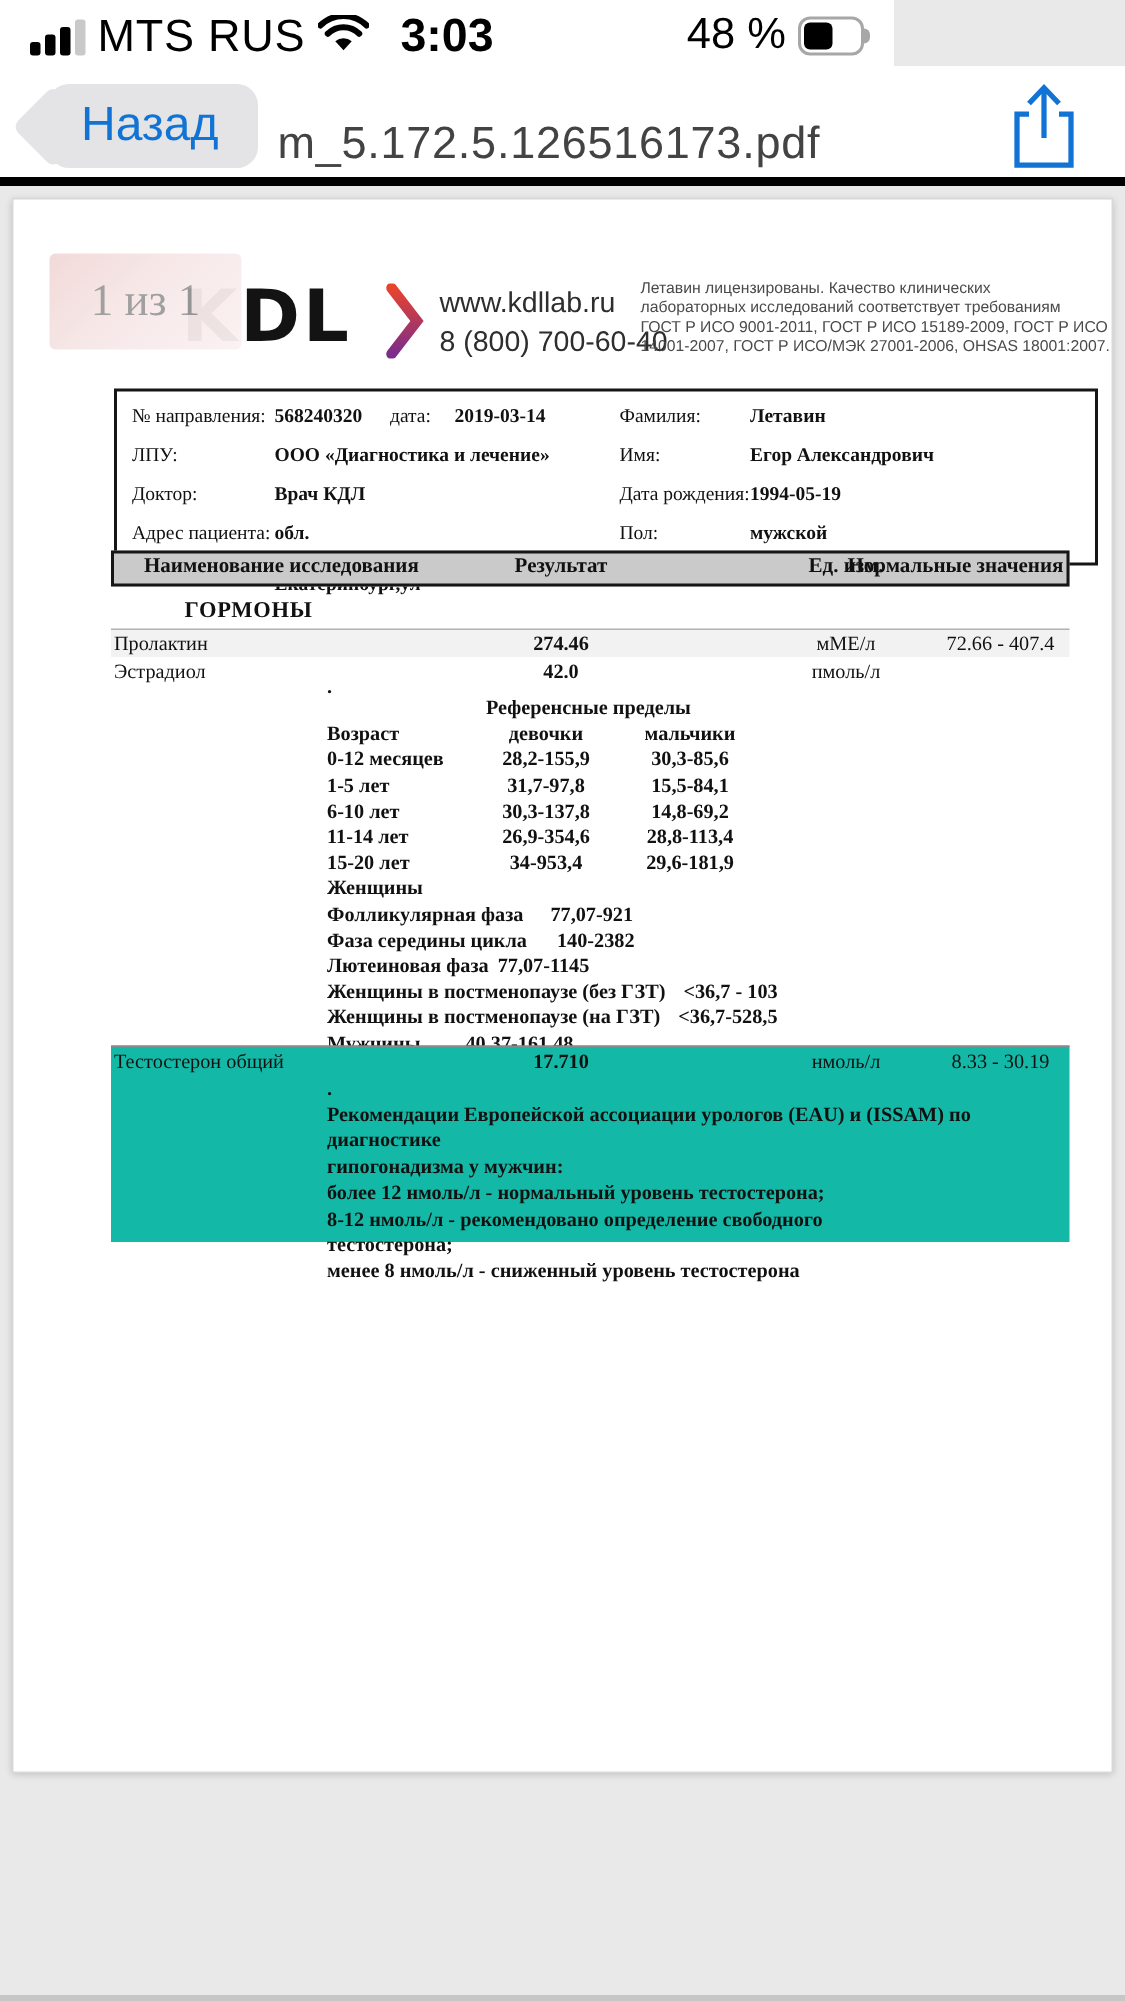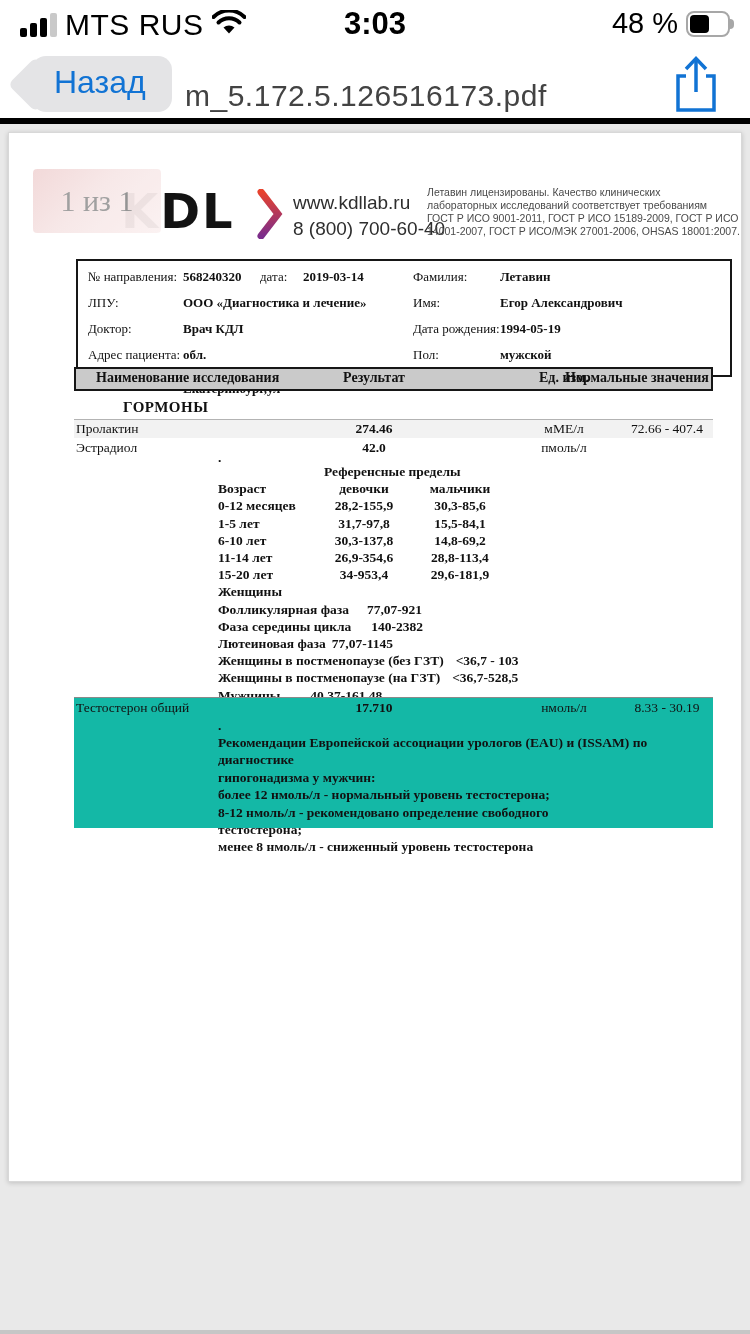--- a/index.html
+++ b/index.html
@@ -1,20 +1,20 @@
 <!DOCTYPE html>
 <html><head>
 <meta charset="utf-8">
 <style>
   * { margin:0; padding:0; box-sizing:border-box; }
   html,body { width:750px; height:1334px; }
   body { font-family:"Liberation Sans","DejaVu Sans",sans-serif; background:#e9e9e9; position:relative; overflow:hidden; }
 
   
-  .statusbar { position:absolute; top:0; left:0; width:750px; height:44px; background:#fff;padding-left:48px; }
+  .statusbar { position:absolute; top:0; left:0; width:596px; height:44px; background:#fff;padding-left:48px; }
   .sb-left { position:absolute; left:20px; top:8px; display:flex; align-items:center; gap:8px; }
   .sig { display:flex; align-items:flex-end; gap:3px; height:24px; }
   .sig i { display:block; width:7px; border-radius:2px; background:#000; }
   .sig i.b1{height:9px} .sig i.b2{height:14px} .sig i.b3{height:19px} .sig i.b4{height:24px; background:#c9c9c9;}
   .carrier { font-size:30px; color:#000; letter-spacing:0.5px; }
   .sb-time { position:absolute; left:0; right:0; top:6px; text-align:center; font-size:31px; font-weight:700; color:#000; }
   .sb-right { position:absolute; right:14px; top:7px; display:flex; align-items:center; gap:8px; }
   .batt-pct { font-size:29px; color:#000; }
   .battery { position:relative; width:50px; height:26px; }
   .batt-body { position:absolute; left:0; top:0; width:44px; height:26px; border:2px solid #a7a7a7; border-radius:8px; }

